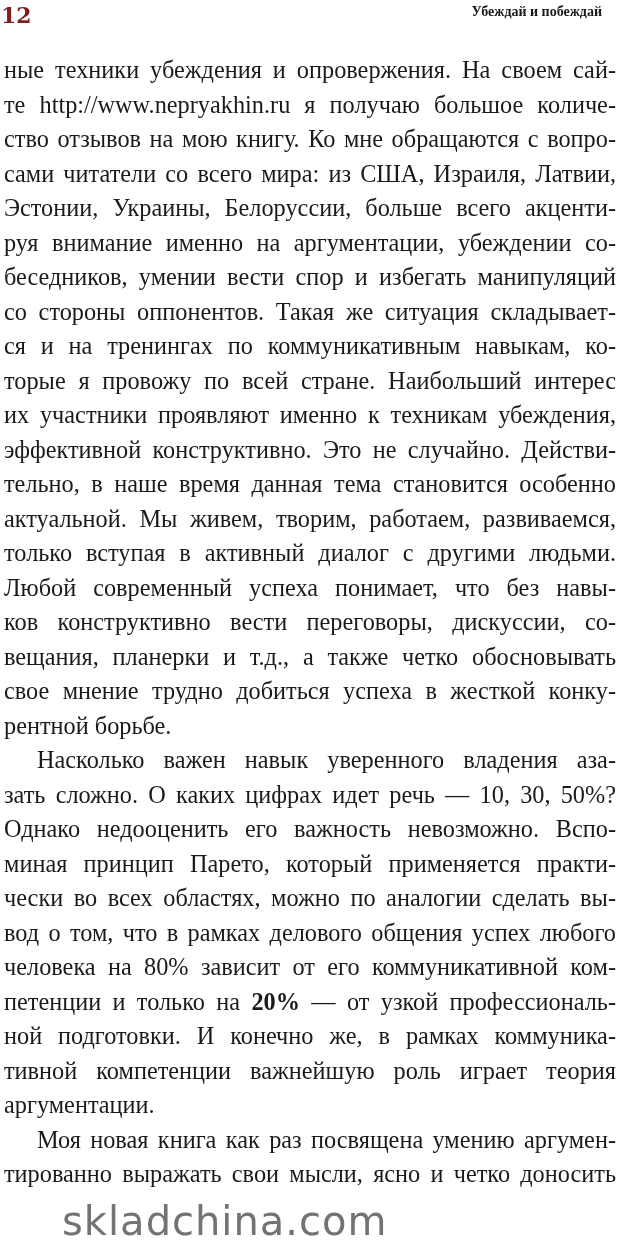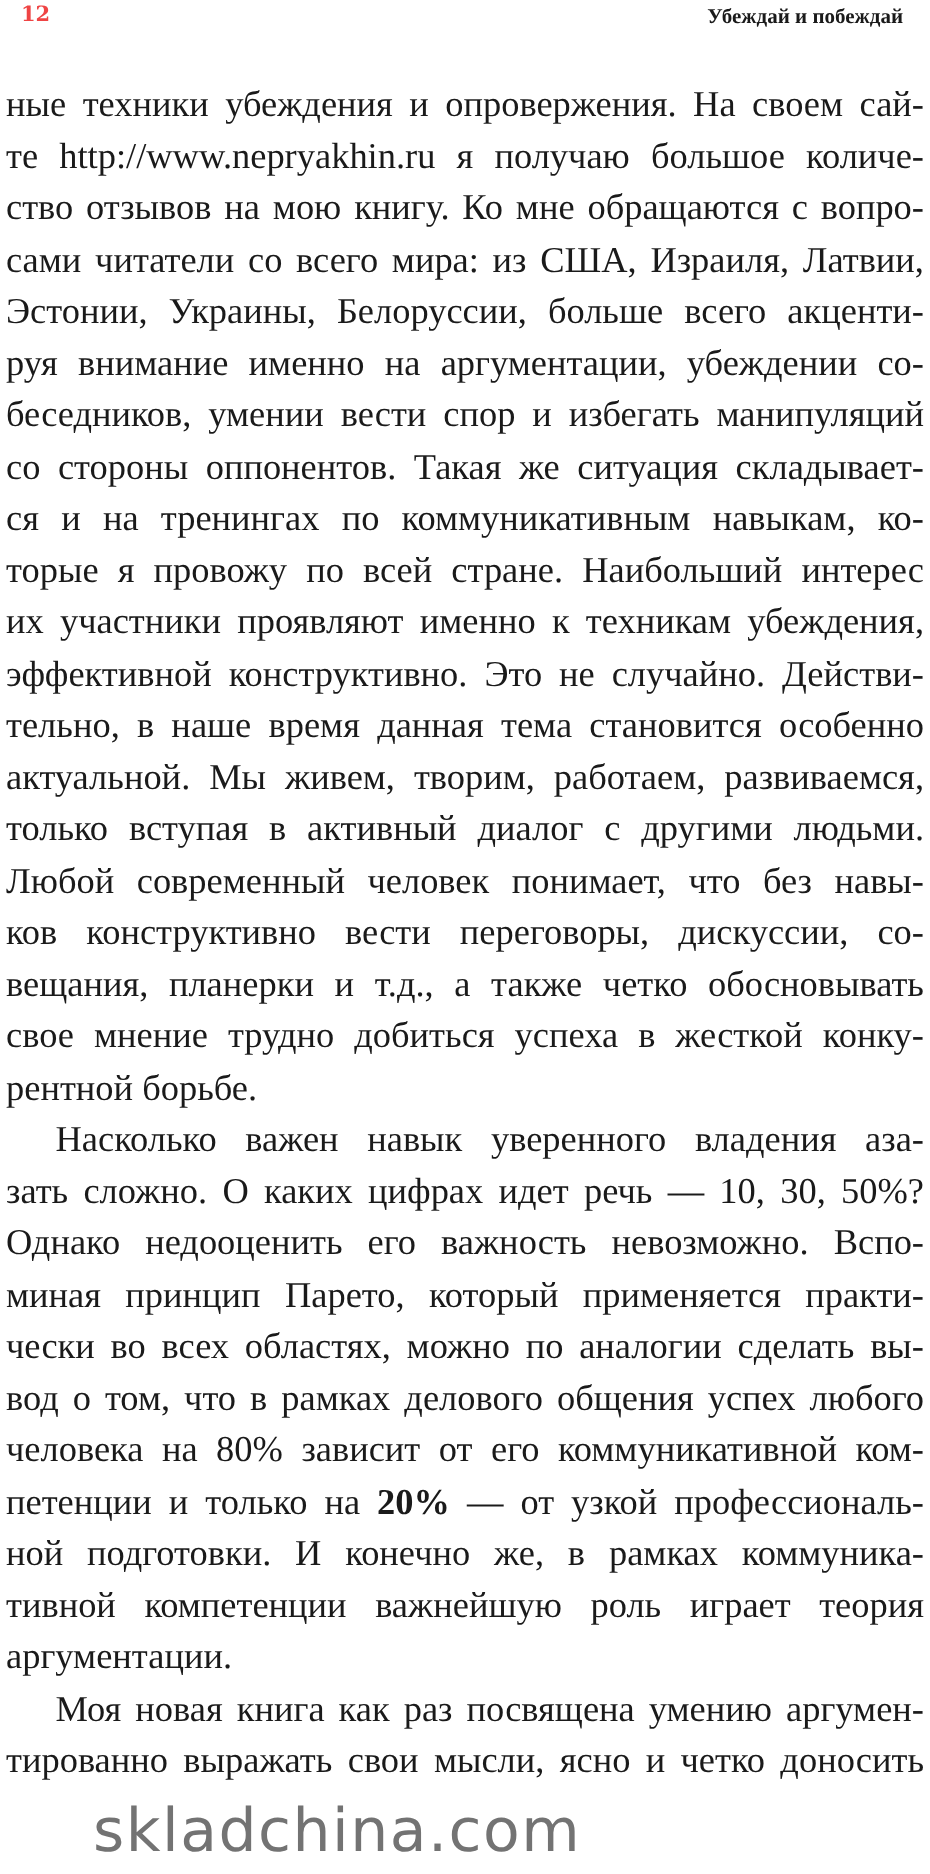--- a/index.html
+++ b/index.html
@@ -1,19 +1,19 @@
 <!DOCTYPE html>
 <html><head>
 <meta charset="utf-8">
 <style>
   html, body { margin: 0; padding: 0; background: #ffffff; }
   body { width: 620px; height: 1249px; position: relative; overflow: hidden; color: #1a1a1a; }
   .page-number {
-    position: absolute; left: 14px; top: 2px;
-    font-family: "DejaVu Serif", serif; font-weight: bold; font-size: 14px; color: #ef4444;
+    position: absolute; left: 1px; top: 2px;
+    font-family: "DejaVu Serif", serif; font-weight: bold; font-size: 22px; color: #7f1d1d;
   }
   .running-head {
     position: absolute; right: 18px; top: 4px;
     font-family: "Liberation Serif", serif; font-weight: bold; font-size: 14px; color: #1a1a1a;
   }
   .body-text {
     position: absolute; left: 4px; top: 53px; width: 612px;
     font-family: "Liberation Serif", serif; font-size: 24.3px; line-height: 34.5px;
   }
   .line {
@@ -45,21 +45,21 @@
     <span class="line">руя внимание именно на аргументации, убеждении со-</span>
     <span class="line">беседников, умении вести спор и избегать манипуляций</span>
     <span class="line">со стороны оппонентов. Такая же ситуация складывает-</span>
     <span class="line">ся и на тренингах по коммуникативным навыкам, ко-</span>
     <span class="line">торые я провожу по всей стране. Наибольший интерес</span>
     <span class="line">их участники проявляют именно к техникам убеждения,</span>
     <span class="line">эффективной конструктивно. Это не случайно. Действи-</span>
     <span class="line">тельно, в наше время данная тема становится особенно</span>
     <span class="line">актуальной. Мы живем, творим, работаем, развиваемся,</span>
     <span class="line">только вступая в активный диалог с другими людьми.</span>
-    <span class="line">Любой современный человек понимает, что без навы-</span>
+    <span class="line">Любой современный успеха понимает, что без навы-</span>
     <span class="line">ков конструктивно вести переговоры, дискуссии, со-</span>
     <span class="line">вещания, планерки и т.д., а также четко обосновывать</span>
     <span class="line">свое мнение трудно добиться успеха в жесткой конку-</span>
     <span class="line last">рентной борьбе.</span>
   </div>
 
   <div>
     <span class="line indent">Насколько важен навык уверенного владения аза-</span>
     <span class="line">зать сложно. О каких цифрах идет речь — 10, 30, 50%?</span>
     <span class="line">Однако недооценить его важность невозможно. Вспо-</span>

